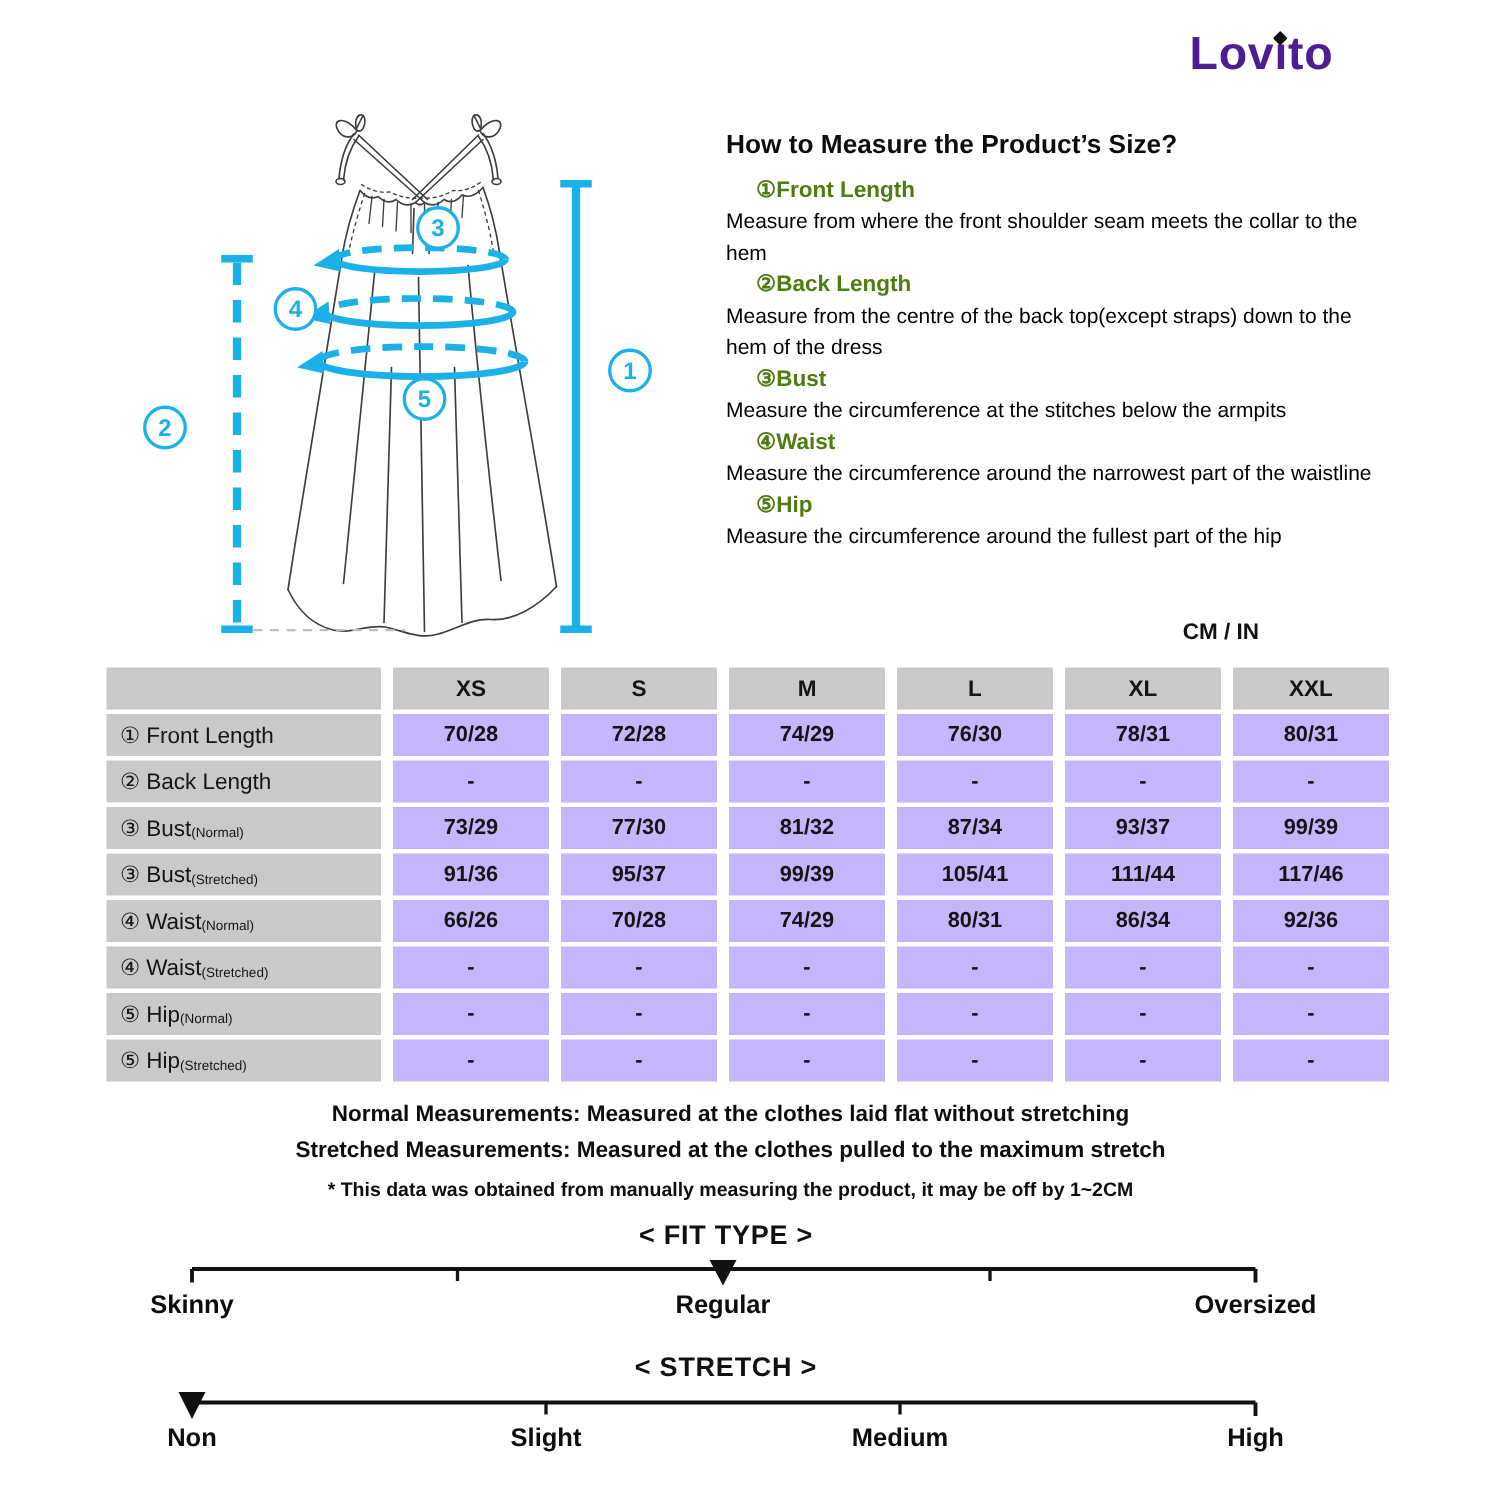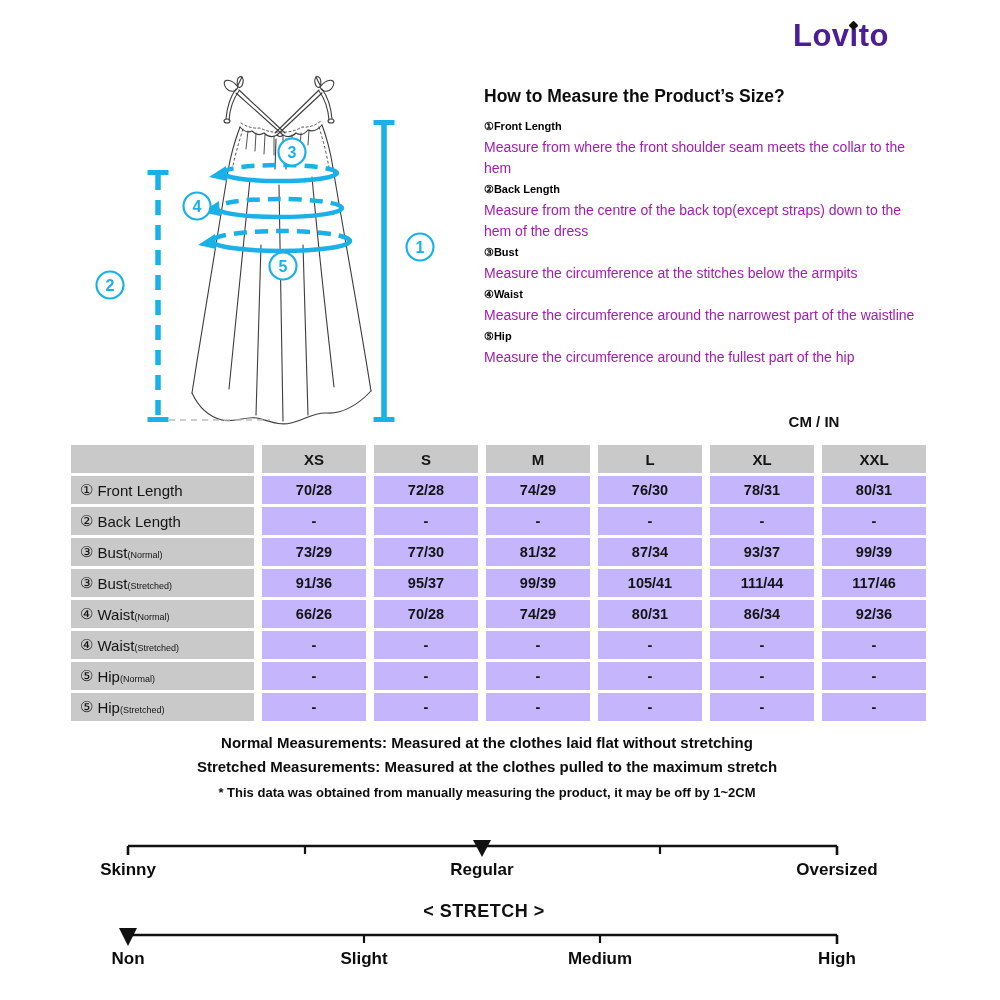--- a/index.html
+++ b/index.html
@@ -11,22 +11,22 @@
            font-size:26px; font-weight:800; letter-spacing:.5px; color:#0d0d0d; }
   .brand { position:absolute; left:793px; top:18px; font-size:31px; font-weight:800;
            letter-spacing:.5px; color:#4c1d95; }
   .brand .idot { position:absolute; left:57px; top:4px; width:7px; height:7px;
            background:#111; transform:rotate(45deg); border-radius:1px; }
 
   .diagram { position:absolute; left:80px; top:75px; }
 
   .howto { position:absolute; left:484px; top:86px; width:434px; }
   .howto-title { font-size:17.5px; font-weight:800; margin-bottom:9px; color:#0d0d0d; }
-  .hl { font-size:11px; font-weight:700; line-height:21px; color:#000000; }
-  .hd { font-size:14px; color:#a21caf; line-height:21px; }
+  .hl { font-size:15px; font-weight:700; line-height:21px; color:#4d7c0f;margin-left:20px; }
+  .hd { font-size:14px; color:#000000; line-height:21px; }
 
   .units { position:absolute; left:700px; top:413px; width:228px; text-align:center;
            font-size:15px; font-weight:700; }
 
   .sizetable { position:absolute; left:71px; top:445px; display:grid;
            grid-template-columns:183px repeat(6,104px); gap:3px 8px; background:#fff; }
   .cell { height:28px; display:flex; align-items:center; justify-content:center;
            font-size:14.5px; font-weight:700; color:#141414; }
   .cell.head { background:#c9c9c9; font-size:15px; }
   .cell.label { background:#c9c9c9; justify-content:flex-start; padding-left:9px;
@@ -286,20 +286,21 @@
     <div class="cell val">-</div>
     <div class="cell val">-</div>
     <div class="cell val">-</div>
     <div class="cell val">-</div>
   </div>
 
   <div class="note n1">Normal Measurements: Measured at the clothes laid flat without stretching</div>
   <div class="note n2">Stretched  Measurements: Measured at the clothes pulled to the maximum stretch</div>
   <div class="note n3">* This data was obtained from manually measuring the product, it may be off by 1~2CM</div>
 
+  <div class="scale-title fit">&lt; FIT TYPE &gt;</div>
   <svg class="scale-svg fit" width="1000" height="26" viewBox="0 0 1000 26">
     <g stroke="#111" stroke-width="2.6" fill="none">
       <line x1="128" y1="10" x2="837" y2="10"></line>
       <line x1="128" y1="10" x2="128" y2="19"></line>
       <line x1="837" y1="10" x2="837" y2="19"></line>
       <line x1="305" y1="10" x2="305" y2="18" stroke-width="2.2"></line>
       <line x1="660" y1="10" x2="660" y2="18" stroke-width="2.2"></line>
     </g>
     <polygon points="473,4 491,4 482,21" fill="#111"></polygon>
   </svg>

